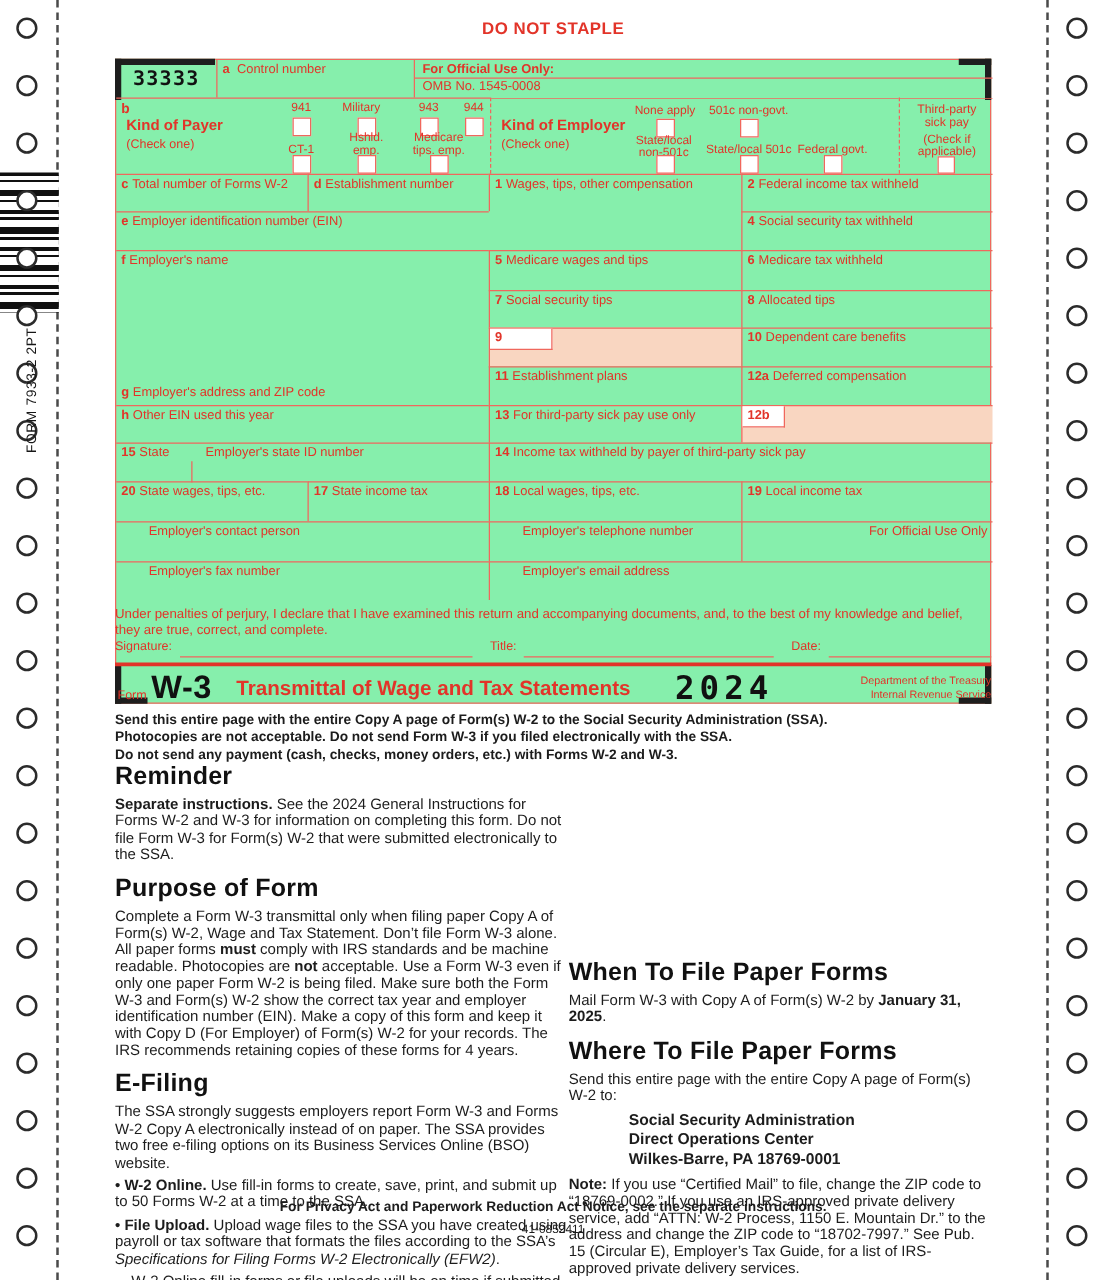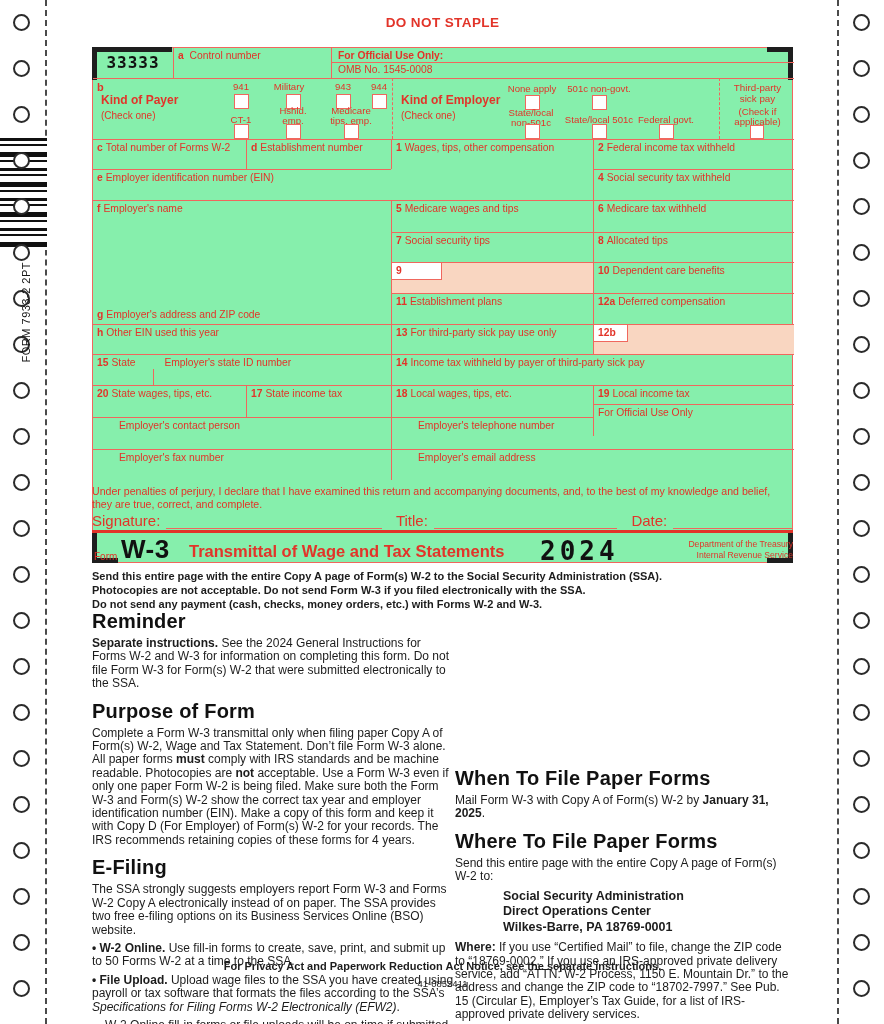--- a/index.html
+++ b/index.html
@@ -29,22 +29,22 @@
   .indent{padding-left:26px}
   .shade{background:var(--shade);padding:0}
   .notch{position:absolute;left:0;top:0;height:17px;background:#fff;border-right:1px solid var(--line);
     border-bottom:1px solid var(--line);padding:2px 4px;font-weight:bold}
   .mono{font-family:"DejaVu Sans Mono",monospace}
   .cb{position:absolute;width:15px;height:15px;border:1px solid var(--line);background:#fff}
   .cbl{position:absolute;text-align:center;font-size:9.6px;line-height:1.08;color:var(--red);white-space:pre-line}
   .corner{position:absolute;border:0 solid #1e1e1e}
   
   .perjury{position:absolute;left:92px;top:485px;width:701px;color:var(--red);font-size:10.6px;line-height:13px}
-  .sigrow{position:absolute;left:92px;top:512px;width:701px;display:flex;align-items:flex-end;
-    color:var(--red);font-size:15px}
+  .sigrow{position:absolute;left:92px;top:512px;width:701px;display:flex;align-items:flex-start;
+    color:var(--red);font-size:10px}
   .sigrow .ln{border-bottom:1px solid var(--line);height:14px;margin:0 14px 0 6px}
   .rule{position:absolute;left:92px;top:530px;width:701px;height:3px;background:var(--red)}
   .tblock{position:absolute;left:92px;top:536px;width:701px;height:30px}
   .formword{position:absolute;left:2px;top:15px;font-size:10px;color:var(--red)}
   .w3{position:absolute;left:29px;top:-2px;font-size:26px;font-weight:bold;color:#111;letter-spacing:.5px}
   .ttitle{position:absolute;left:97px;top:6px;font-size:16.5px;font-weight:bold;color:var(--red)}
   .year{position:absolute;left:448px;top:0;font-size:26px;font-weight:bold;color:#111;letter-spacing:4px}
   .dept{position:absolute;right:0;top:3px;text-align:right;font-size:8.6px;line-height:10.5px;color:var(--red)}
   .intro{position:absolute;left:92px;top:569px;width:701px;color:var(--ink);
     font-size:11px;line-height:14px;font-weight:bold}
@@ -230,21 +230,21 @@
     </div>
     <div class="cell bt bl" style="left:298px;top:306px;width:403px;height:31px"><span class="n">14</span><span>Income tax withheld by payer of third-party sick pay</span></div>
 
     <div class="cell bt" style="left:0;top:337px;width:153px;height:32px"><span class="n">20</span><span>State wages, tips, etc.</span></div>
     <div class="cell bt bl" style="left:153px;top:337px;width:145px;height:32px"><span class="n">17</span><span>State income tax</span></div>
     <div class="cell bt bl" style="left:298px;top:337px;width:202px;height:32px"><span class="n">18</span><span>Local wages, tips, etc.</span></div>
     <div class="cell bt bl" style="left:500px;top:337px;width:201px;height:32px"><span class="n">19</span><span>Local income tax</span></div>
 
     <div class="cell bt indent" style="left:0;top:369px;width:298px;height:32px"><span>Employer's contact person</span></div>
     <div class="cell bt bl indent" style="left:298px;top:369px;width:202px;height:32px"><span>Employer's telephone number</span></div>
-    <div class="cell bt bl" style="left:500px;top:356px;width:201px;height:32px;text-align:left"><span>For Official Use Only</span></div>
+    <div class="cell bt bl" style="left:500px;top:369px;width:201px;height:32px;text-align:right"><span>For Official Use Only</span></div>
 
     <div class="cell bt indent" style="left:0;top:401px;width:298px;height:31px"><span>Employer's fax number</span></div>
     <div class="cell bt bl indent" style="left:298px;top:401px;width:403px;height:31px"><span>Employer's email address</span></div>
   </div>
 
   <div class="perjury">Under penalties of perjury, I declare that I have examined this return and accompanying documents, and, to the best of my knowledge and belief, they are true, correct, and complete.</div>
   <div class="sigrow">
     <span>Signature:</span>
     <span class="ln" style="flex:1.35"></span>
     <span>Title:</span>
@@ -289,19 +289,19 @@
     <h2>When To File Paper Forms</h2>
     <p class="p"><span>Mail Form W-3 with Copy A of Form(s) W-2 by </span><b>January 31, 2025</b><span>.</span></p>
 
     <h2>Where To File Paper Forms</h2>
     <p class="p">Send this entire page with the entire Copy A page of Form(s) W-2 to:</p>
     <div class="addr">
       <div>Social Security Administration</div>
       <div>Direct Operations Center</div>
       <div>Wilkes-Barre, PA 18769-0001</div>
     </div>
-    <p class="p"><b>Where:</b><span> If you use “Certified Mail” to file, change the ZIP code to “18769-0002.” If you use an IRS-approved private delivery service, add “ATTN: W-2 Process, 1150 E. Mountain Dr.” to the address and change the ZIP code to “18702-7997.” See Pub. 15 (Circular E), Employer’s Tax Guide, for a list of IRS-approved private delivery services.</span></p>
+    <p class="p"><b>Note:</b><span> If you use “Certified Mail” to file, change the ZIP code to “18769-0002.” If you use an IRS-approved private delivery service, add “ATTN: W-2 Process, 1150 E. Mountain Dr.” to the address and change the ZIP code to “18702-7997.” See Pub. 15 (Circular E), Employer’s Tax Guide, for a list of IRS-approved private delivery services.</span></p>
   </div>
 
   <div class="privacy">For Privacy Act and Paperwork Reduction Act Notice, see the separate instructions.</div>
   <div class="code">41-0852411</div>
 
 </div>
 
 </body></html>

